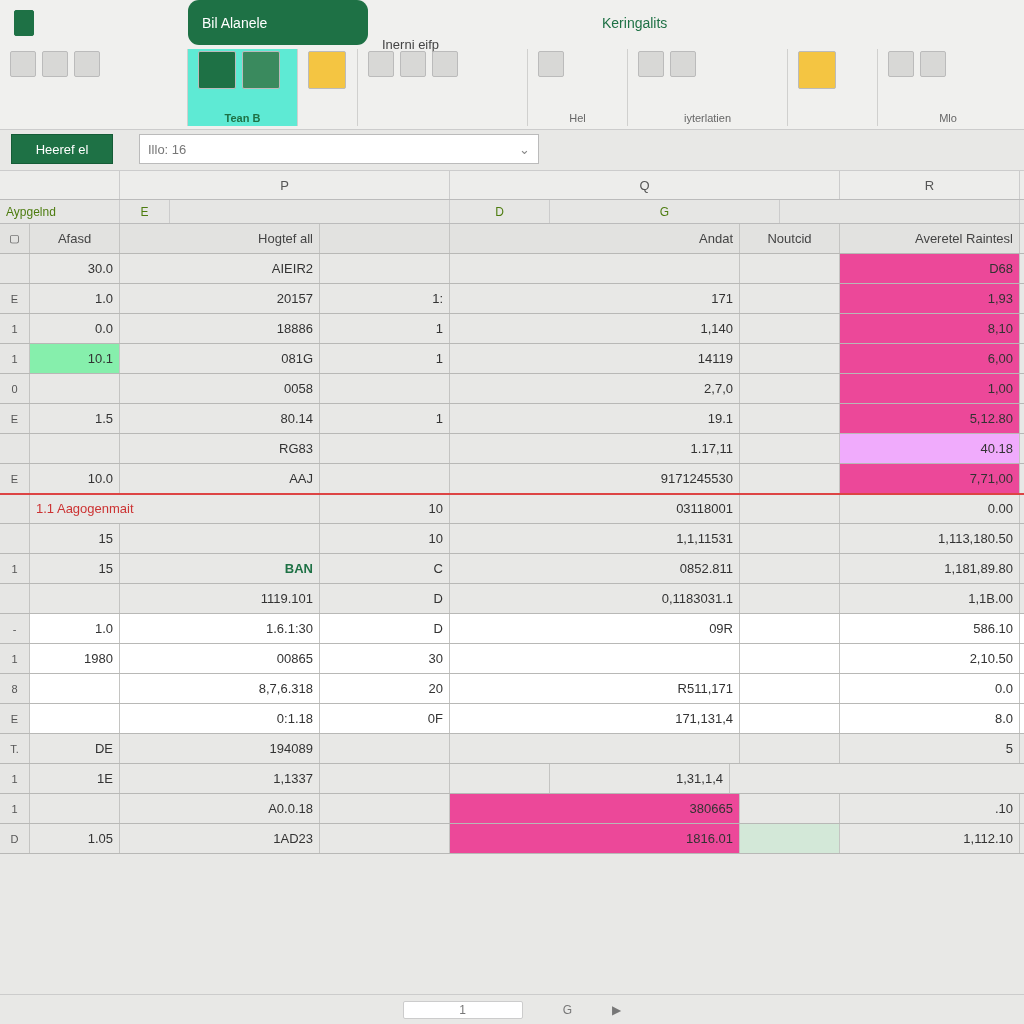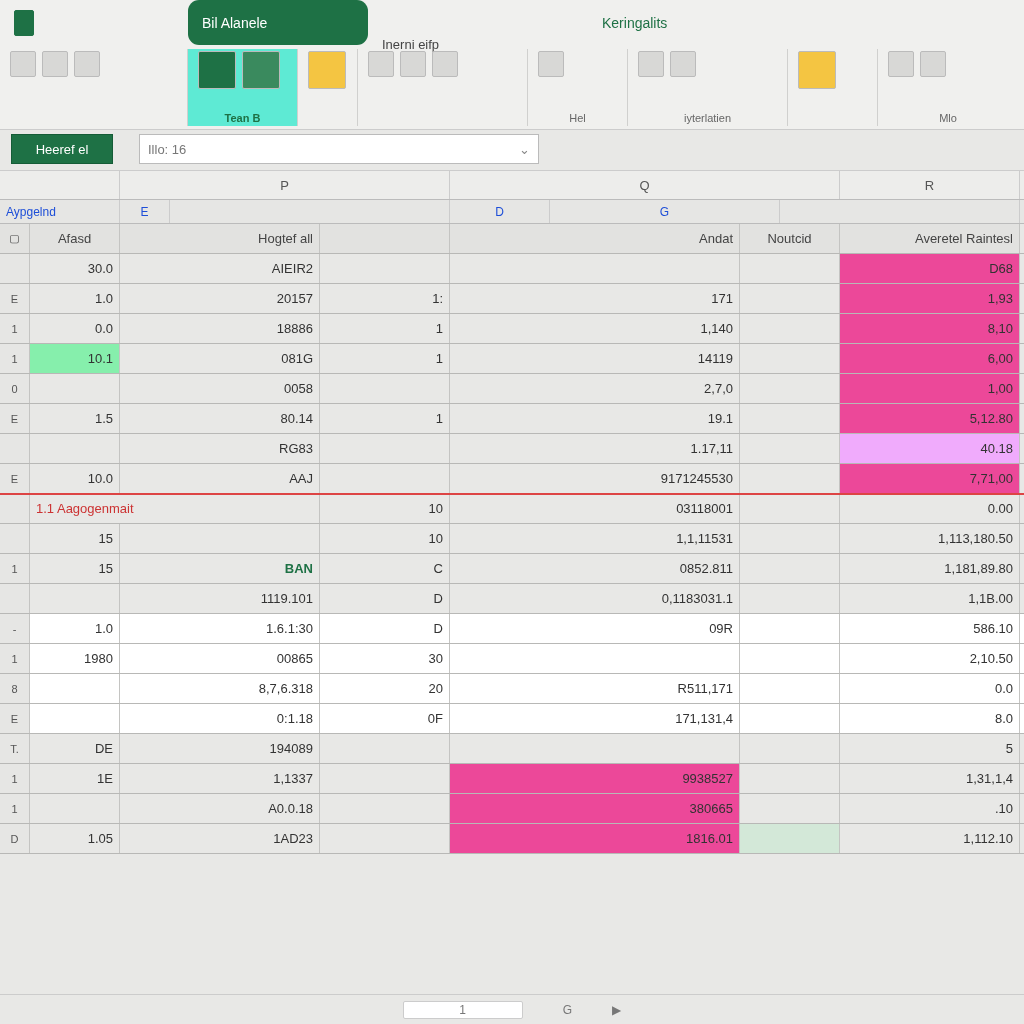--- a/index.html
+++ b/index.html
@@ -25,21 +25,21 @@
 
 
 .name-row { height: 40px; display: flex; align-items: flex-start; padding: 4px 11px; gap: 6px; }
 .name-box { width: 102px; height: 30px; background: #1e7145; color: #fff; display: flex; align-items: center; justify-content: center; font-size: 13px; border: 1px solid #155c37; }
 .formula-bar { margin-left: 20px; width: 400px; height: 30px; background: #fff; border: 1px solid #bbb; display: flex; align-items: center; padding: 0 8px; color: #777; position: relative; }
 .formula-bar .chev { position: absolute; right: 8px; color: #888; }
 .col-letter { border-right: 1px solid #ccc; display: flex; align-items: center; justify-content: center; color: #555; font-size: 13px; }
 
 
 .sub-letters { height: 24px; display: flex; background: #e6e6e4; border-bottom: 1px solid #bbb; }
-.sub-letters .col-letter { font-size: 12px; color: #1d4ed8; }
+.sub-letters .col-letter { font-size: 12px; color: #4d7c0f; }
 
 
 .grid { }
 .row { display: flex; height: 30px; border-bottom: 1px solid #b8b8b6; }
 .cell { border-right: 1px solid #c4c4c2; display: flex; align-items: center; padding: 0 6px; font-size: 13px; overflow: hidden; white-space: nowrap; }
 .c-rowhead { width: 30px; justify-content: center; background: #e6e6e4; color: #555; font-size: 11px; }
 .c-a { width: 90px; justify-content: flex-end; font-variant-numeric: tabular-nums; }
 .c-b { width: 200px; justify-content: flex-end; font-variant-numeric: tabular-nums; }
 .c-c { width: 130px; justify-content: flex-end; font-variant-numeric: tabular-nums; }
 .c-d { width: 290px; justify-content: flex-end; font-variant-numeric: tabular-nums; }
@@ -334,21 +334,20 @@
       <div class="cell c-c"></div>
       <div class="cell c-d"></div>
       <div class="cell c-e"></div>
       <div class="cell c-f">5</div>
     </div>
     <div class="row">
       <div class="cell c-rowhead">1</div>
       <div class="cell c-a">1E</div>
       <div class="cell c-b">1,1337</div>
       <div class="cell c-c"></div>
-      <div class="cell c-d shade-tan">9938527</div>
       <div class="cell c-e"></div>
       <div class="cell c-f">1,31,1,4</div>
     </div>
     <div class="row">
       <div class="cell c-rowhead">1</div>
       <div class="cell c-a"></div>
       <div class="cell c-b">A0.0.18</div>
       <div class="cell c-c"></div>
       <div class="cell c-d shade-tan">380665</div>
       <div class="cell c-e"></div>

